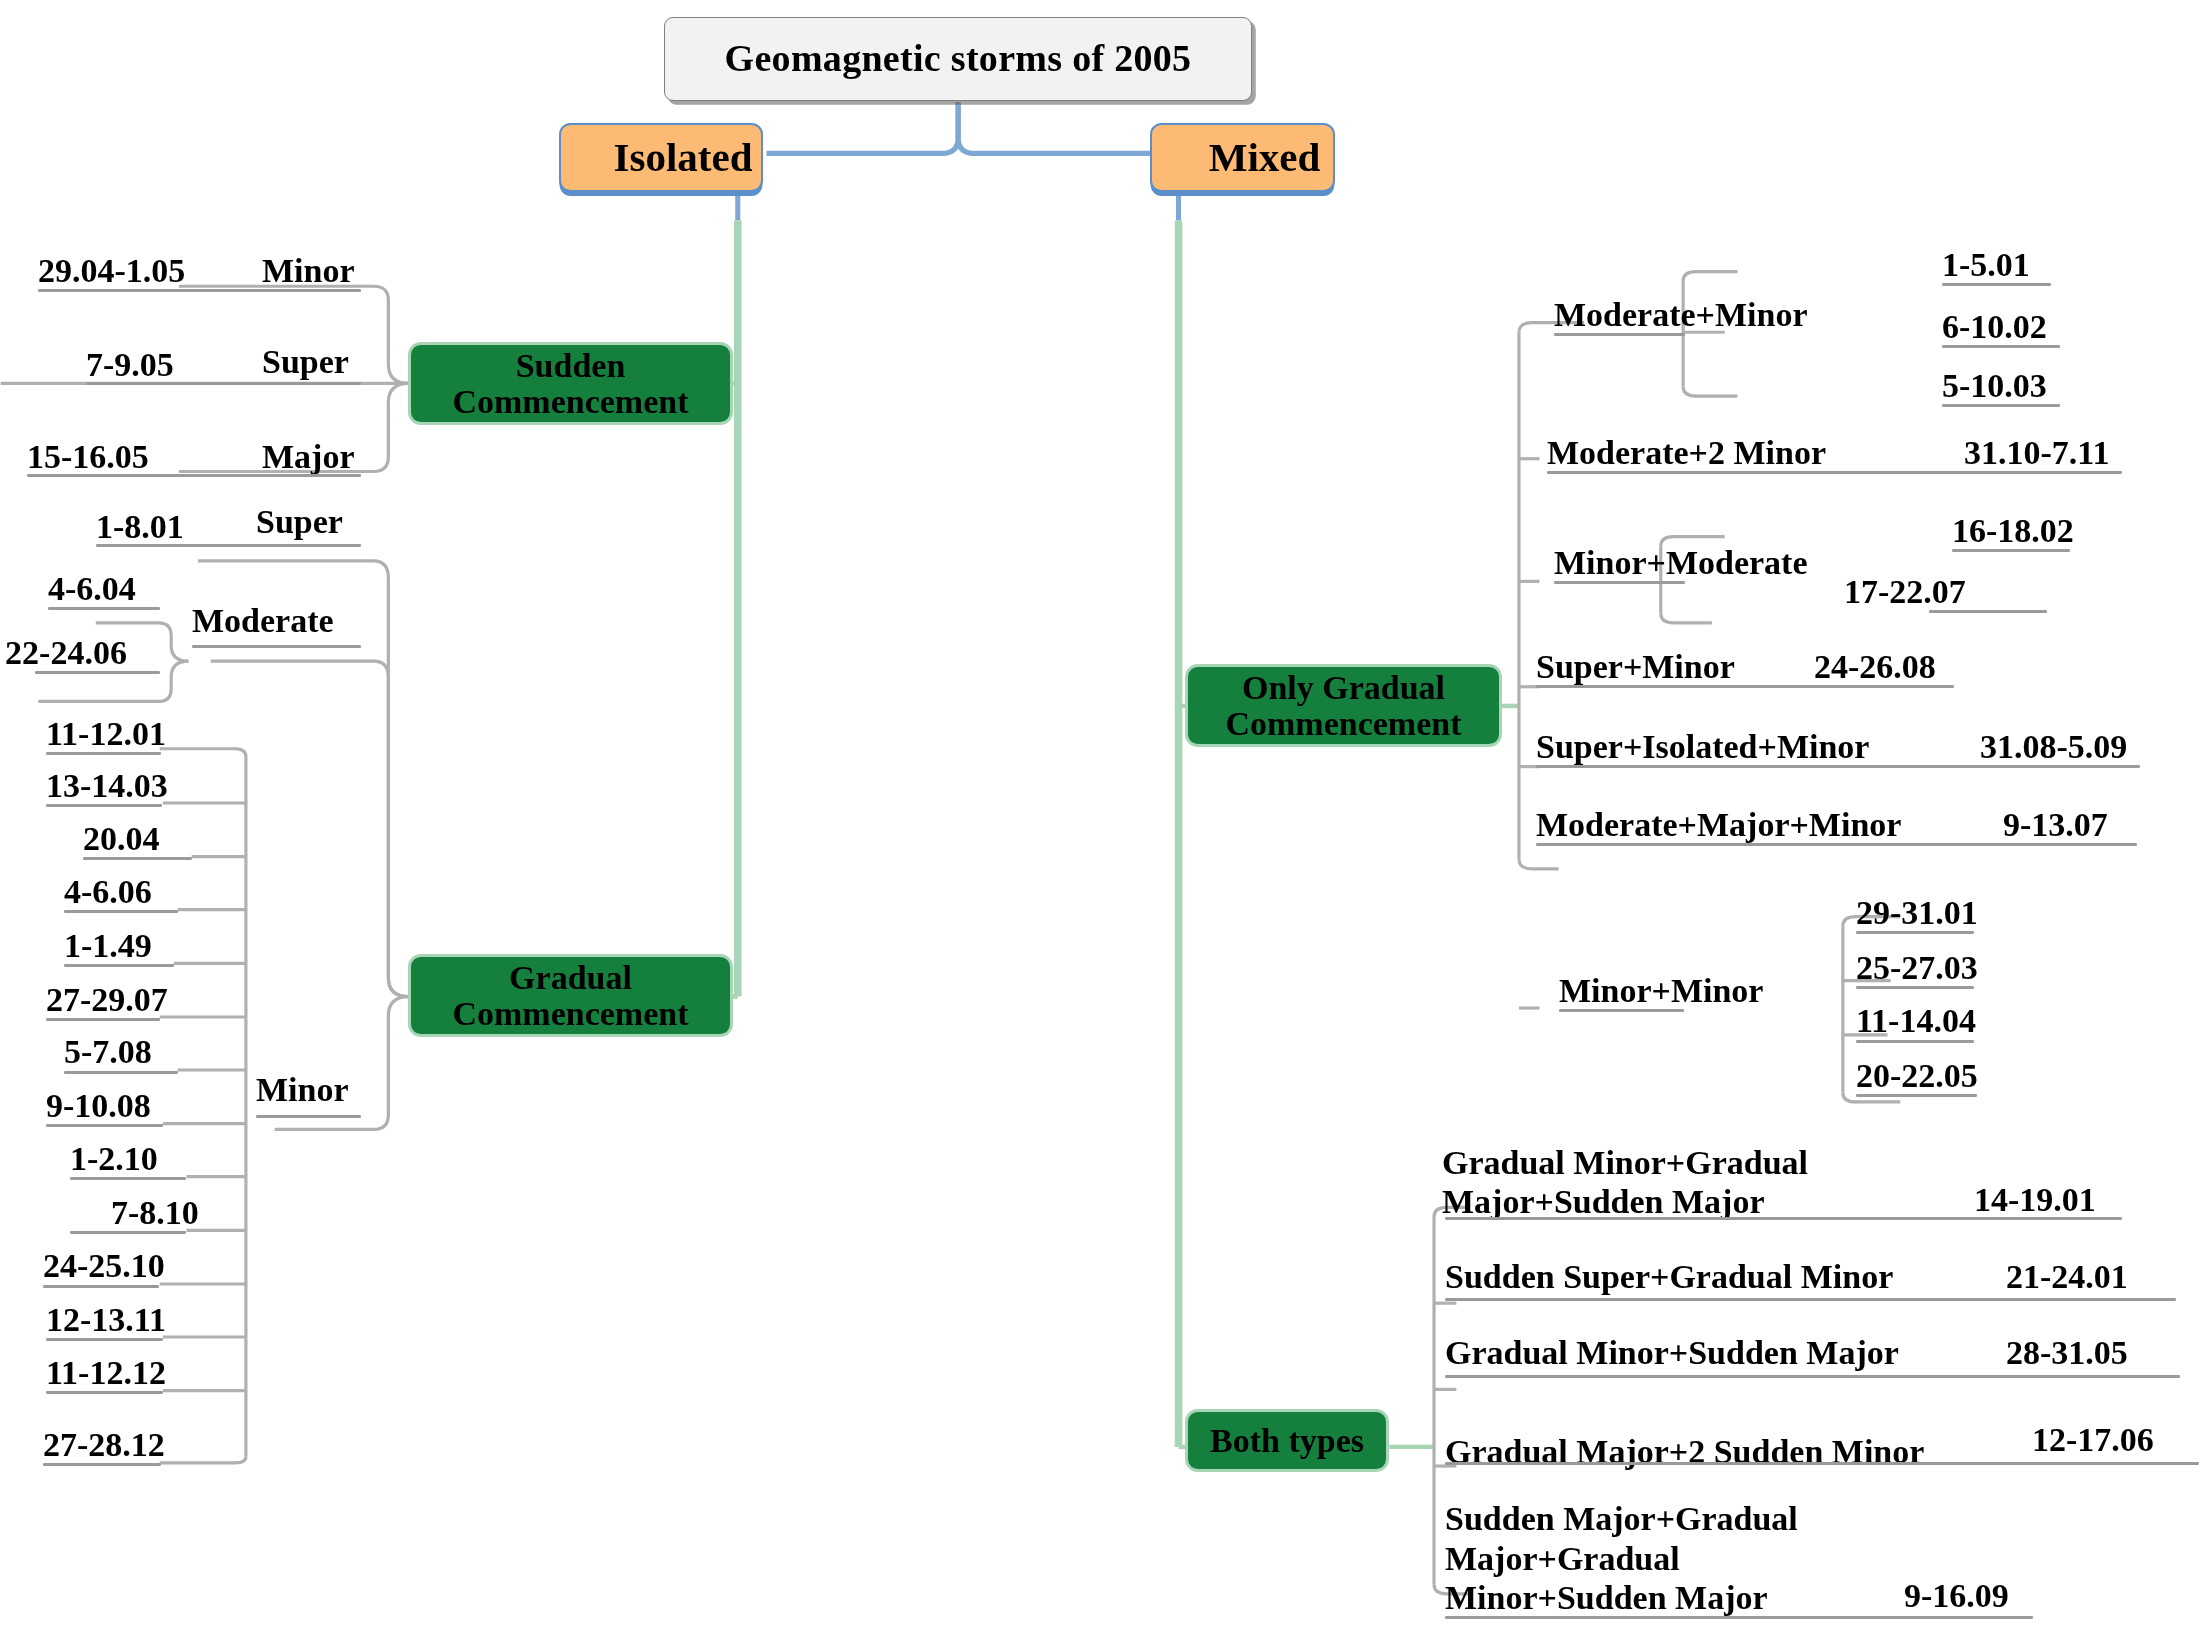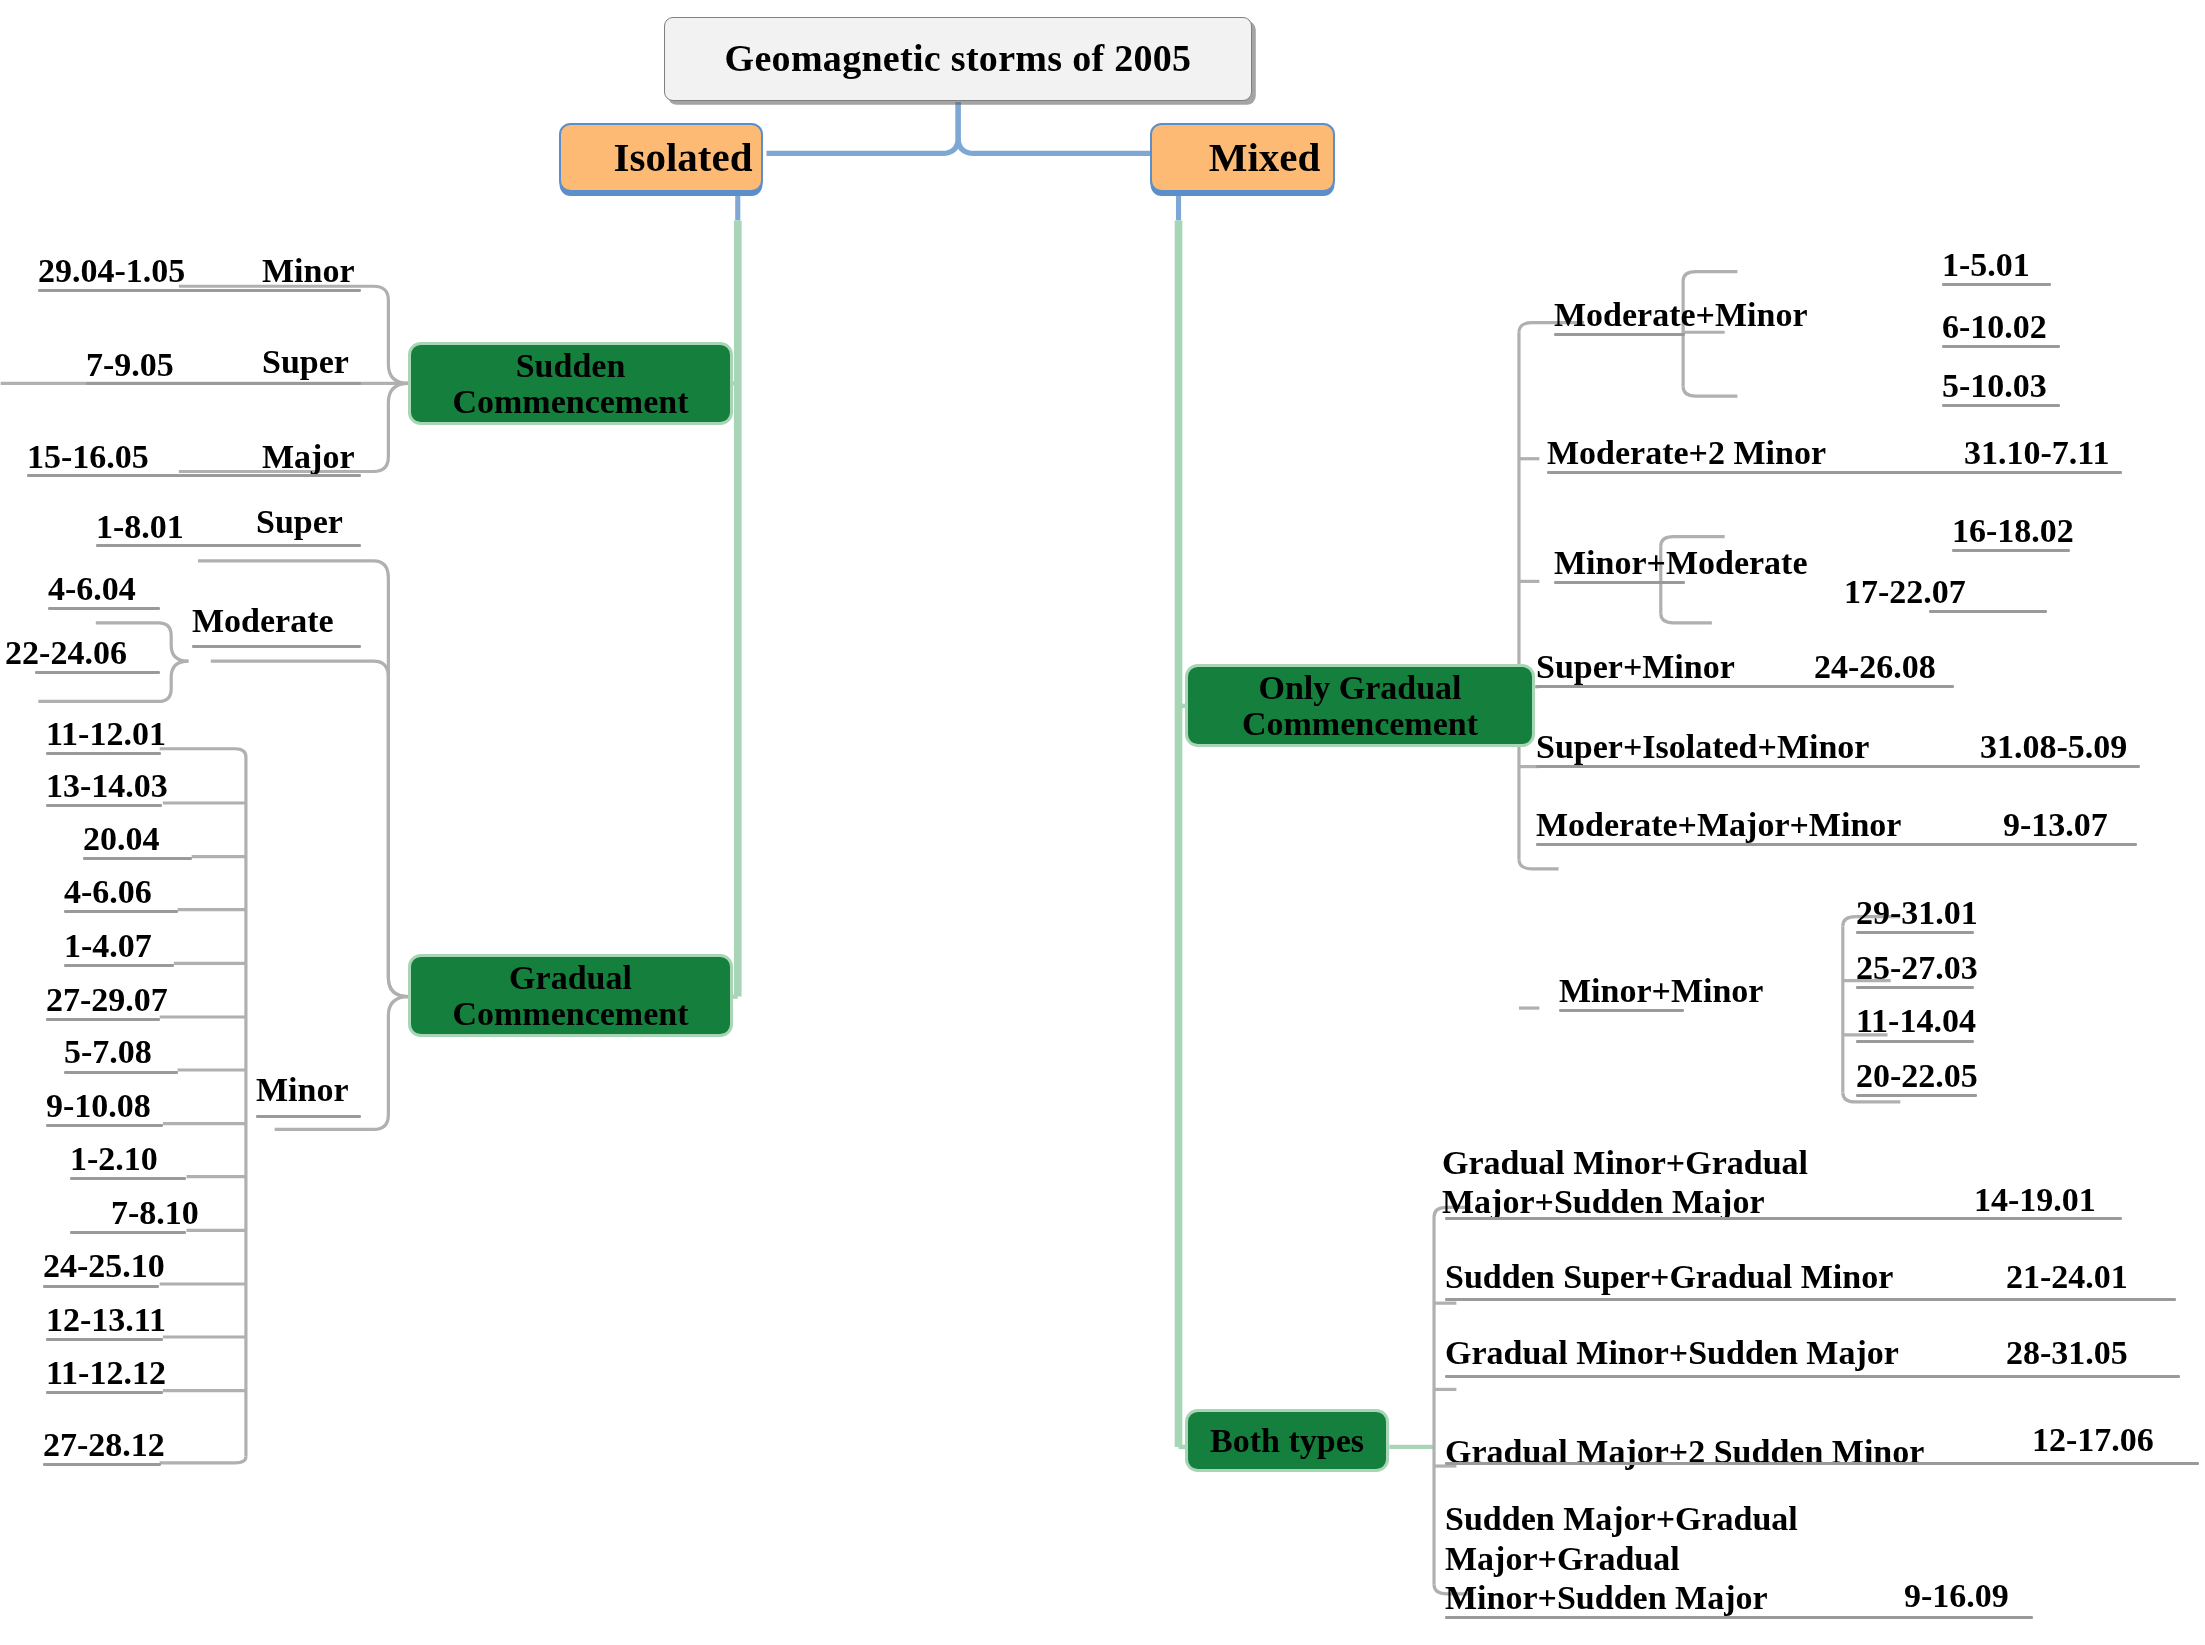--- a/index.html
+++ b/index.html
@@ -196,21 +196,21 @@
 
 <div class="lbl lbl-md" style="left:46px;top:769px;">13-14.03</div>
 <div class="ul" style="left:46px;top:804px;width:116px;"></div>
 
 <div class="lbl lbl-md" style="left:83px;top:822px;">20.04</div>
 <div class="ul" style="left:83px;top:857px;width:109px;"></div>
 
 <div class="lbl lbl-md" style="left:64px;top:875px;">4-6.06</div>
 <div class="ul" style="left:64px;top:910px;width:114px;"></div>
 
-<div class="lbl lbl-md" style="left:64px;top:929px;">1-4.07</div>
+<div class="lbl lbl-md" style="left:64px;top:929px;">1-1.49</div>
 <div class="ul" style="left:64px;top:964px;width:110px;"></div>
 
 <div class="lbl lbl-md" style="left:46px;top:983px;">27-29.07</div>
 <div class="ul" style="left:46px;top:1018px;width:114px;"></div>
 
 <div class="lbl lbl-md" style="left:64px;top:1035px;">5-7.08</div>
 <div class="ul" style="left:64px;top:1071px;width:114px;"></div>
 
 <div class="lbl lbl-md" style="left:46px;top:1089px;">9-10.08</div>
 <div class="ul" style="left:46px;top:1124px;width:117px;"></div>
@@ -226,21 +226,21 @@
 
 <div class="lbl lbl-md" style="left:46px;top:1303px;">12-13.11</div>
 <div class="ul" style="left:46px;top:1338px;width:117px;"></div>
 
 <div class="lbl lbl-md" style="left:46px;top:1356px;">11-12.12</div>
 <div class="ul" style="left:46px;top:1391px;width:117px;"></div>
 
 <div class="lbl lbl-md" style="left:43px;top:1428px;">27-28.12</div>
 <div class="ul" style="left:43px;top:1463px;width:118px;"></div>
 
-<div class="node node-green" style="left:1185px;top:664px;width:350px;height:83px;flex-direction:column;">
+<div class="node node-green" style="left:1185px;top:664px;width:317px;height:83px;flex-direction:column;">
   <span class="two-line">Only Gradual</span>
   <span class="two-line">Commencement</span>
 </div>
 
 <div class="lbl lbl-md" style="left:1554px;top:298px;">Moderate+Minor</div>
 <div class="ul" style="left:1554px;top:333px;width:131px;"></div>
 <div class="lbl lbl-md" style="left:1942px;top:248px;">1-5.01</div>
 <div class="ul" style="left:1942px;top:283px;width:109px;"></div>
 <div class="lbl lbl-md" style="left:1942px;top:310px;">6-10.02</div>
 <div class="ul" style="left:1942px;top:345px;width:118px;"></div>

